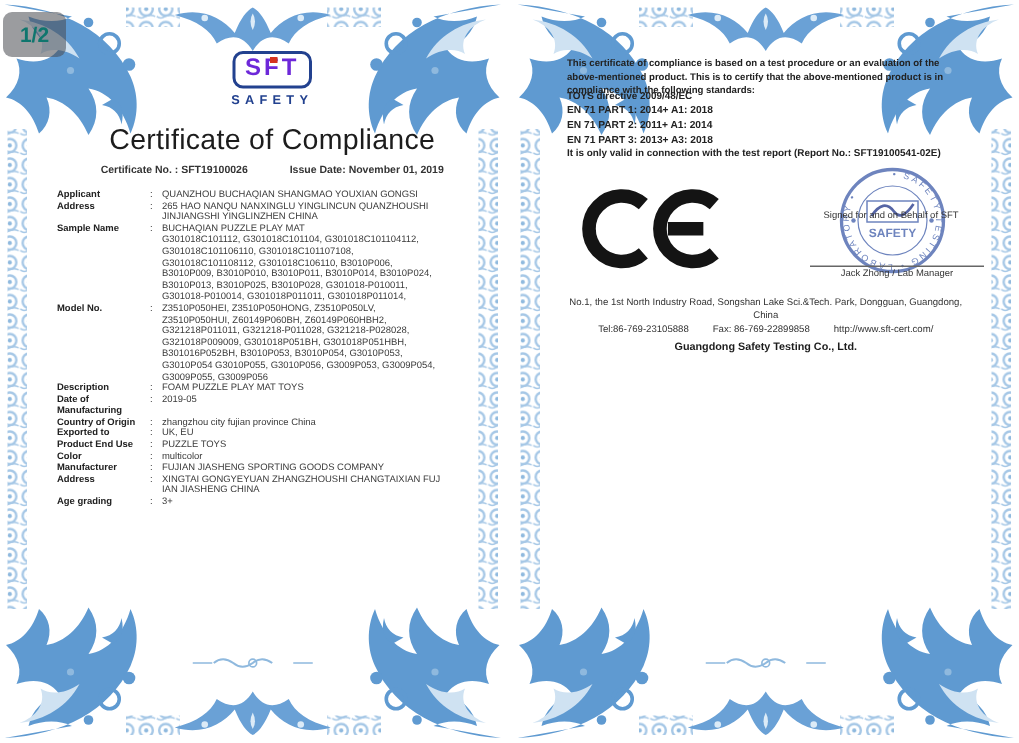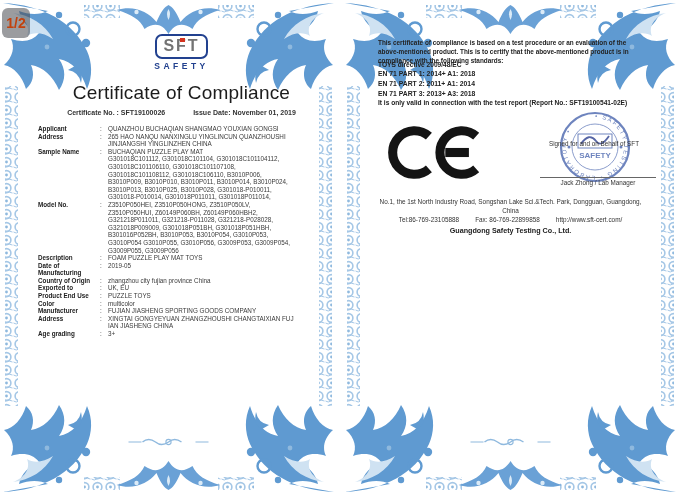--- a/index.html
+++ b/index.html
@@ -4,29 +4,29 @@
 <style>
   html,body{margin:0;padding:0;background:#ffffff;}
   .canvas{position:relative;width:679px;height:495px;background:#ffffff;overflow:hidden;
           font-family:"Liberation Sans",sans-serif;}
   .page{position:absolute;top:0;width:337px;height:495px;background:#fff;}
   .page.left{left:0;}
   .page.right{left:342px;}
   .frame{position:absolute;left:0;top:0;width:337px;height:495px;pointer-events:none;}
 
   
-  .badge{position:absolute;left:2px;top:8px;width:28px;height:30px;z-index:9;
-         background:rgba(72,74,80,.55);border-radius:6px;color:#c2410c;font-size:14px;
+  .badge{position:absolute;left:2px;top:8px;width:42px;height:30px;z-index:9;
+         background:rgba(72,74,80,.55);border-radius:6px;color:#0f766e;font-size:14px;
          font-weight:700;display:flex;align-items:center;justify-content:center;}
 
   
   .lp-inner{position:absolute;left:34px;right:8px;top:0;text-align:center;color:#222;}
   .logo{margin-top:34px;display:inline-block;position:relative;}
   .logo-box{display:inline-block;border:2.5px solid #22418f;border-radius:7px;
-            padding:0 6px 1px 6px;color:#737373;font-weight:800;font-size:16px;
+            padding:0 6px 1px 6px;color:#6d28d9;font-weight:800;font-size:16px;
             letter-spacing:2px;line-height:20px;position:relative;}
   .logo-accent{position:absolute;left:50%;top:4px;width:5px;height:4px;background:#d4331f;
                transform:translateX(-2px);}
   .logo-sub{color:#22418f;font-weight:700;font-size:8.5px;letter-spacing:3.5px;margin-top:2px;}
   .title{margin:9px 0 0 0;font-size:19px;font-weight:400;color:#1c1c1c;letter-spacing:.2px;}
   .cert-line{margin-top:5px;font-size:7px;font-weight:700;color:#333;}
   .cert-line span{margin:0 13px;}
   .fields{margin-top:9px;text-align:left;padding-left:4px;font-size:6.3px;color:#3a3a3a;}
   .frow{display:grid;grid-template-columns:62px 8px 1fr;line-height:7.6px;}
   .flabel{font-weight:700;color:#222;}

